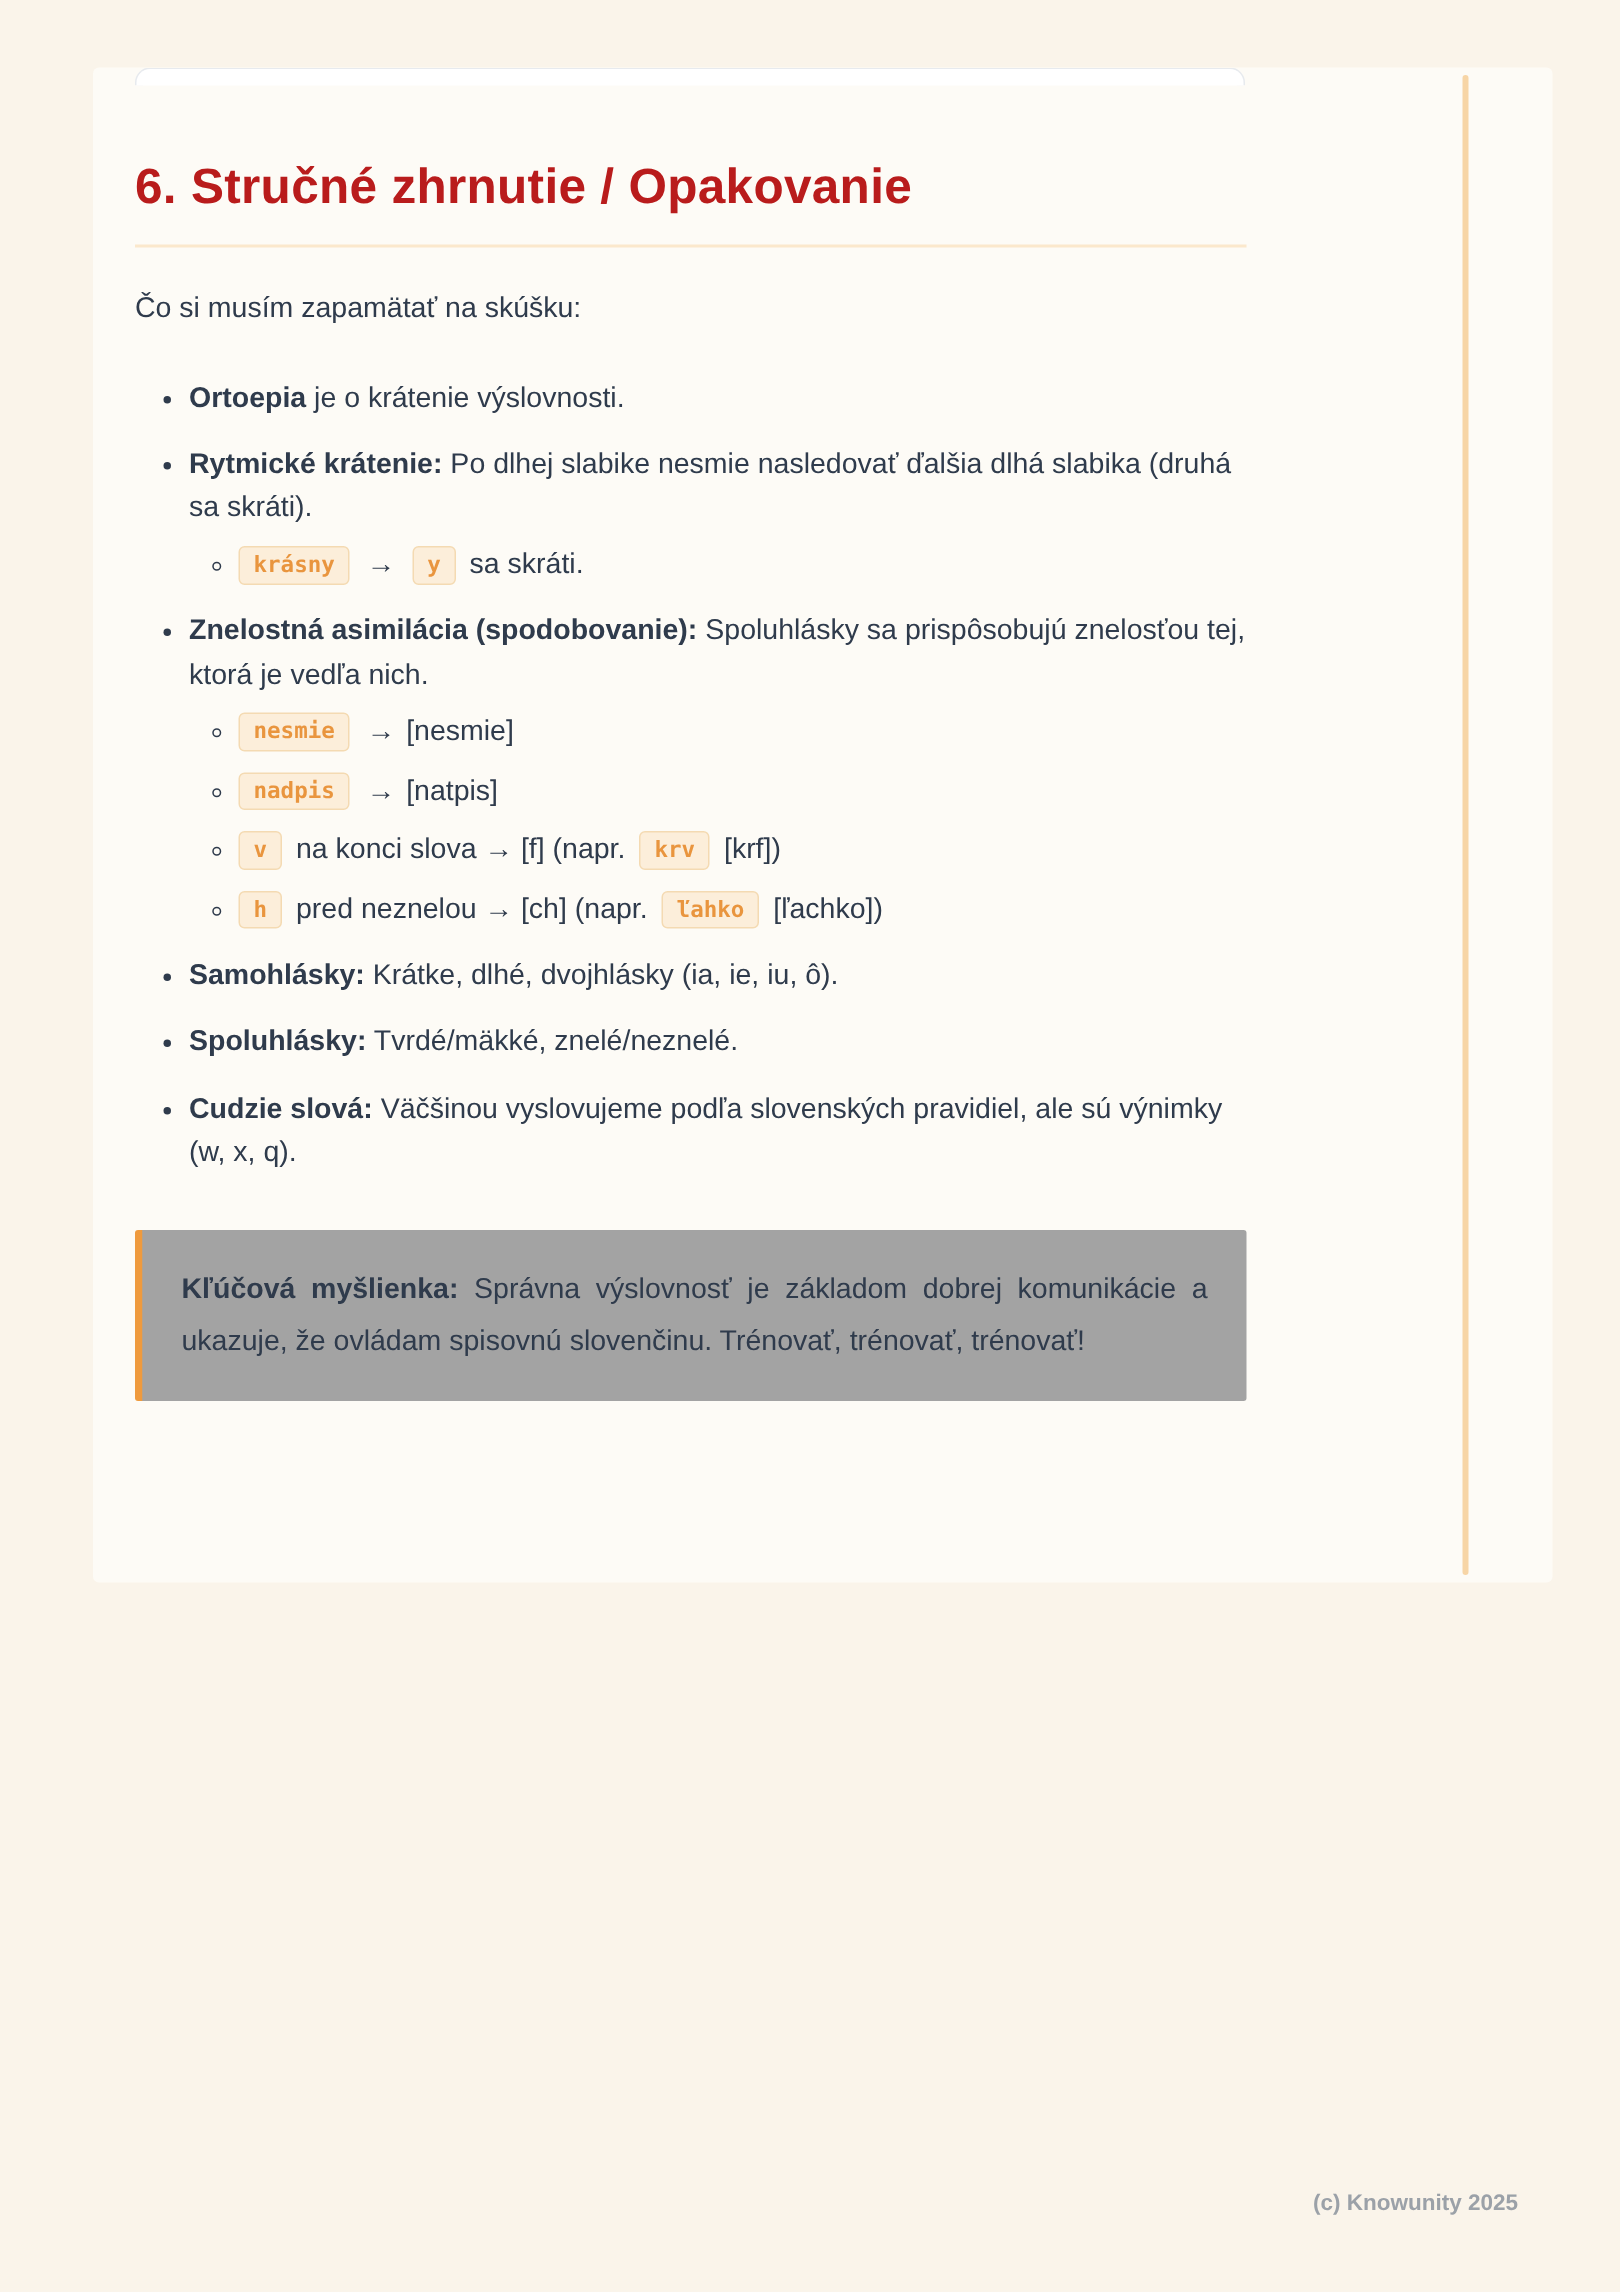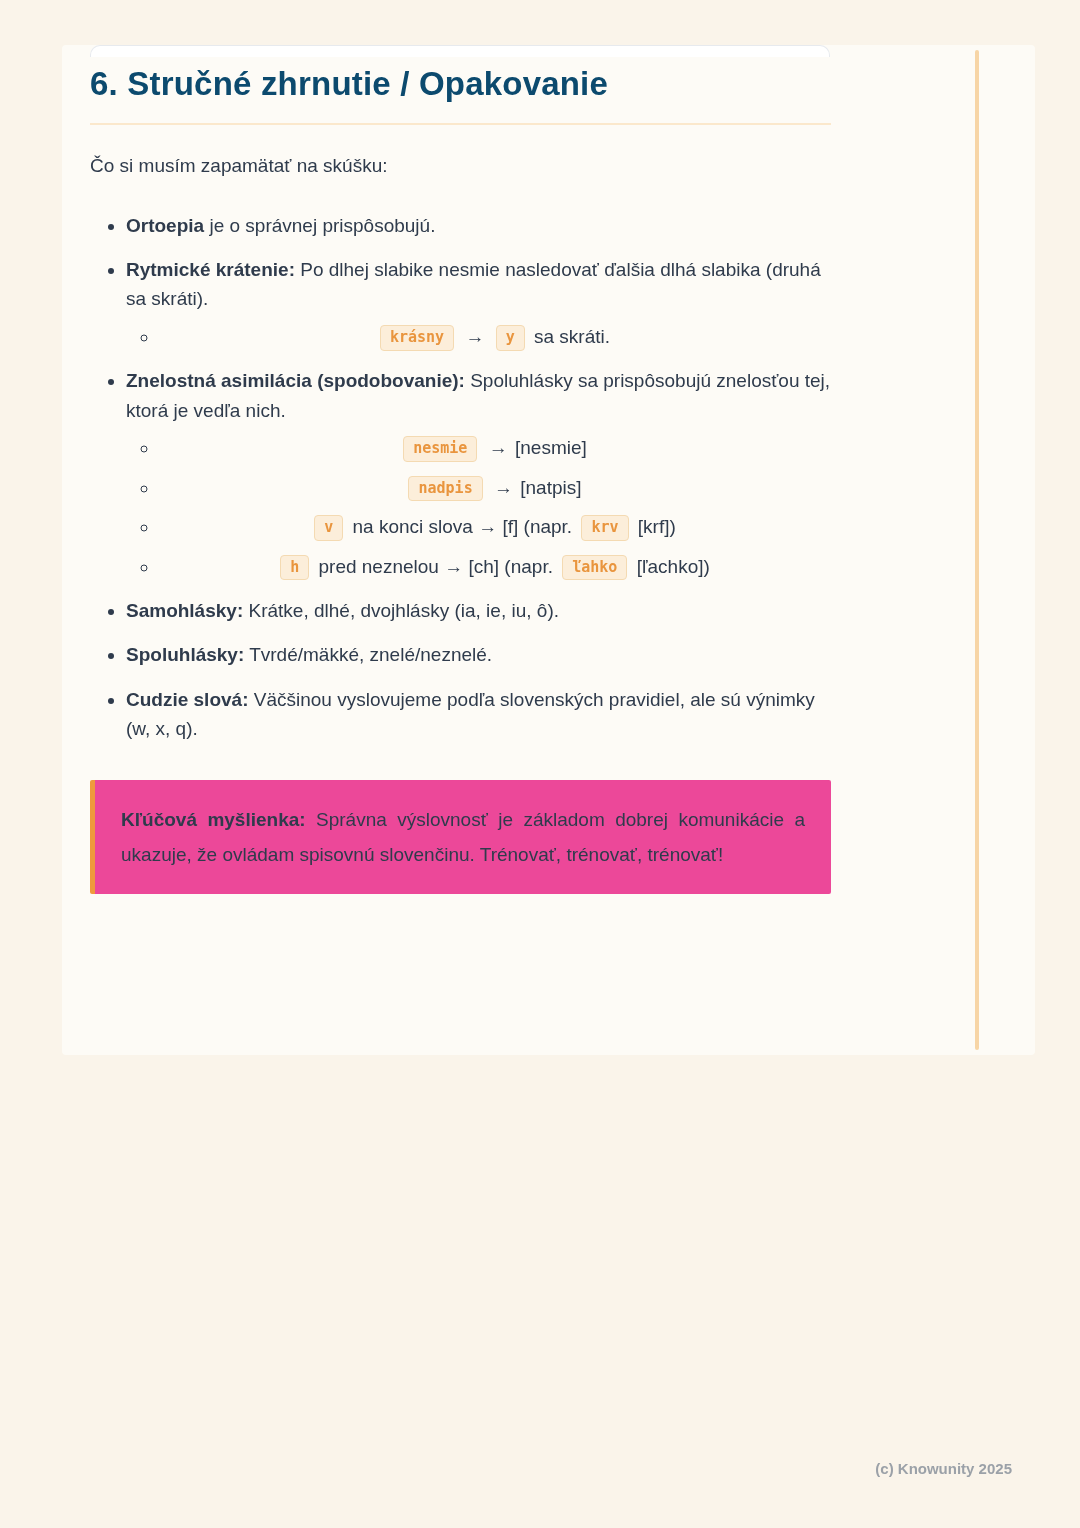--- a/index.html
+++ b/index.html
@@ -37,23 +37,24 @@
     border-radius: 2px;
   }
   .content {
     position: absolute;
     left: 90px; top: 58px;
     width: 741px;
     font-size: 19px;
     line-height: 1.55;
   }
   h1 {
+    margin-top: 40px;
     font-size: 33px;
     font-weight: bold;
-    color: #0c4a6e;
+    color: #b91c1c;
     letter-spacing: 0.2px;
   }
   .divider {
     margin-top: 14px;
     height: 2px;
     background: #FBE8CC;
   }
   .intro { margin-top: 26px; }
   ul.main {
     margin-top: 30px;
@@ -61,41 +62,41 @@
     list-style-type: disc;
   }
   ul.main > li { margin-bottom: 15px; }
   ul.main > li::marker { color: #2F3B4C; }
   .b { font-weight: bold; }
   ul.sub {
     margin-top: 8px;
     padding-left: 33px;
     list-style-type: circle;
   }
-  ul.sub > li { margin-bottom: 10px; text-align: center; }
+  ul.sub > li { margin-bottom: 10px; }
   ul.sub > li::marker { color: #2F3B4C; }
   .chip {
     display: inline-block;
     background: #FCEEDA;
     border: 1px solid #F4DAB2;
     border-radius: 4px;
     padding: 1px 9px;
     margin: 0 4px;
     font-family: "DejaVu Sans Mono", monospace;
     font-size: 15px;
     font-weight: bold;
     color: #E9953E;
     line-height: 1.45;
     vertical-align: 1px;
   }
   .chip:first-child { margin-left: 0; }
   .arrow { margin: 0 2px; }
   .callout {
     margin-top: 36px;
-    background: #ec4899;
+    background: #a3a3a3;
     border-left: 5px solid #EF9A3D;
     border-radius: 2px;
     padding: 22px 26px;
     text-align: justify;
     line-height: 1.85;
   }
   .footer {
     position: absolute;
     right: 68px; top: 1460px;
     font-size: 15px;
@@ -113,21 +114,21 @@
 <div class="content">
 
   <h1>6. Stručné zhrnutie / Opakovanie</h1>
   <div class="divider"></div>
 
   <p class="intro">Čo si musím zapamätať na skúšku:</p>
 
   <ul class="main">
 
     <li>
-      <span class="b">Ortoepia</span><span> je o správnej prispôsobujú.</span>
+      <span class="b">Ortoepia</span><span> je o krátenie výslovnosti.</span>
     </li>
 
     <li>
       <span class="b">Rytmické krátenie:</span><span> Po dlhej slabike nesmie nasledovať ďalšia dlhá slabika (druhá sa skráti).</span>
       <ul class="sub">
         <li>
           <code class="chip">krásny</code>
           <span class="arrow">→</span>
           <code class="chip">y</code>
           <span>sa skráti.</span>

